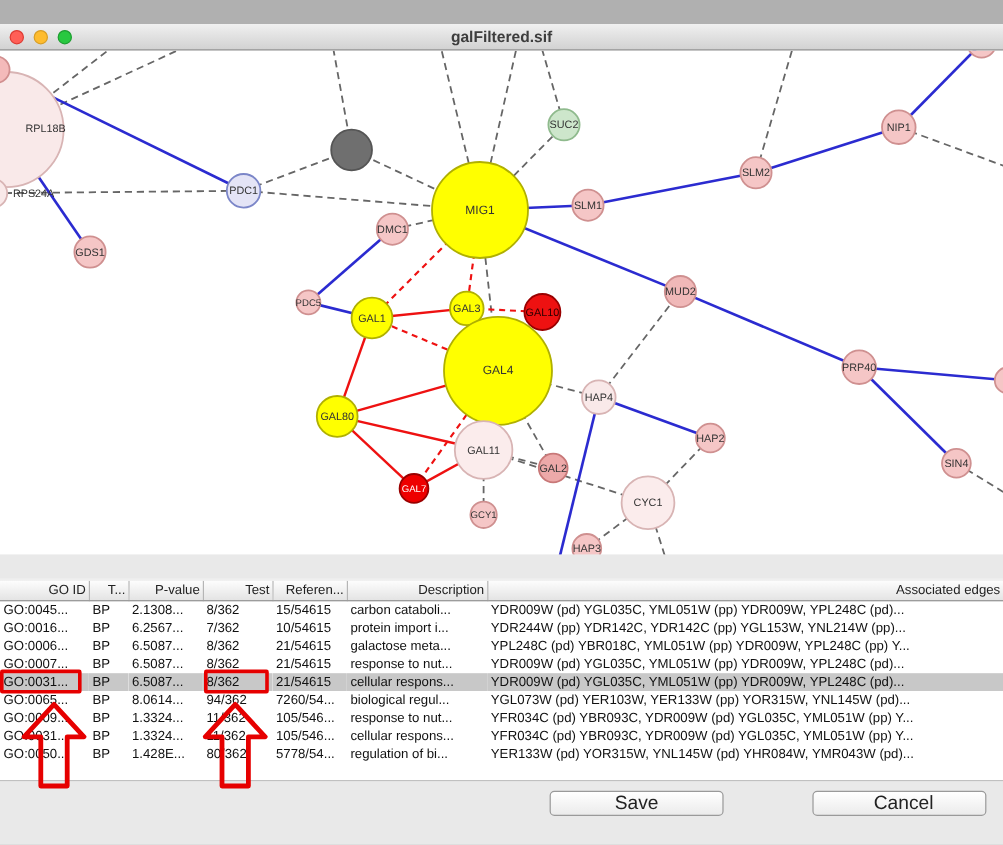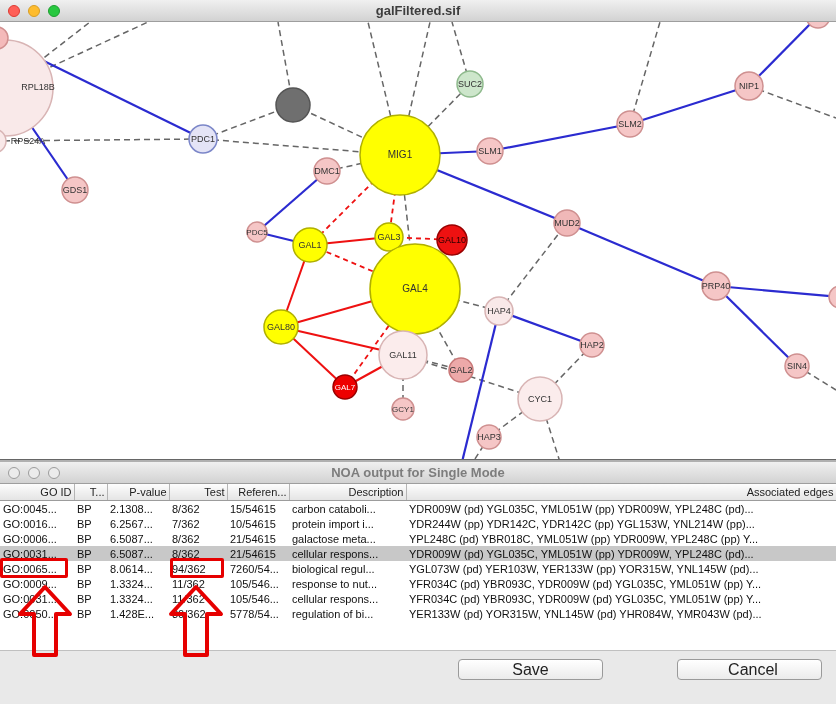--- a/index.html
+++ b/index.html
@@ -6,20 +6,21 @@
   body {
     width:836px; height:704px; position:relative; overflow:hidden;
     background:#b0b0b0; font-family:"Liberation Sans", sans-serif;
   }
   
   .titlebar {
     height:22px; background:linear-gradient(#f0f0f0,#d2d2d2);
     border-bottom:1px solid #9e9e9e; position:relative;
     display:flex; align-items:center; justify-content:center;
     box-sizing:border-box;
+    margin-top:20px;
   }
   .titlebar .title { font-size:13px; font-weight:bold; color:#3d3d3d; }
   .titlebar.inactive .title { color:#7d7d7d; }
   .traffic { position:absolute; left:8px; top:5px; display:flex; gap:8px; }
   .tl { width:12px; height:12px; border-radius:50%; box-sizing:border-box; }
   .tl.red    { background:#ff5f57; border:1px solid #dd3b33; }
   .tl.yellow { background:#febc2e; border:1px solid #d89e24; }
   .tl.green  { background:#28c840; border:1px solid #1d9e30; }
   .tl.gray   { background:#ececec; border:1px solid #9c9c9c; }
 
@@ -248,20 +249,29 @@
           </tr>
           <tr>
             <td>GO:0006...</td>
             <td>BP</td>
             <td>6.5087...</td>
             <td>8/362</td>
             <td>21/54615</td>
             <td>galactose meta...</td>
             <td>YPL248C (pd) YBR018C, YML051W (pp) YDR009W, YPL248C (pp) Y...</td>
           </tr>
+          <tr>
+            <td>GO:0007...</td>
+            <td>BP</td>
+            <td>6.5087...</td>
+            <td>8/362</td>
+            <td>21/54615</td>
+            <td>response to nut...</td>
+            <td>YDR009W (pd) YGL035C, YML051W (pp) YDR009W, YPL248C (pd)...</td>
+          </tr>
           <tr class="selected">
             <td>GO:0031...</td>
             <td>BP</td>
             <td>6.5087...</td>
             <td>8/362</td>
             <td>21/54615</td>
             <td>cellular respons...</td>
             <td>YDR009W (pd) YGL035C, YML051W (pp) YDR009W, YPL248C (pd)...</td>
           </tr>
           <tr>

